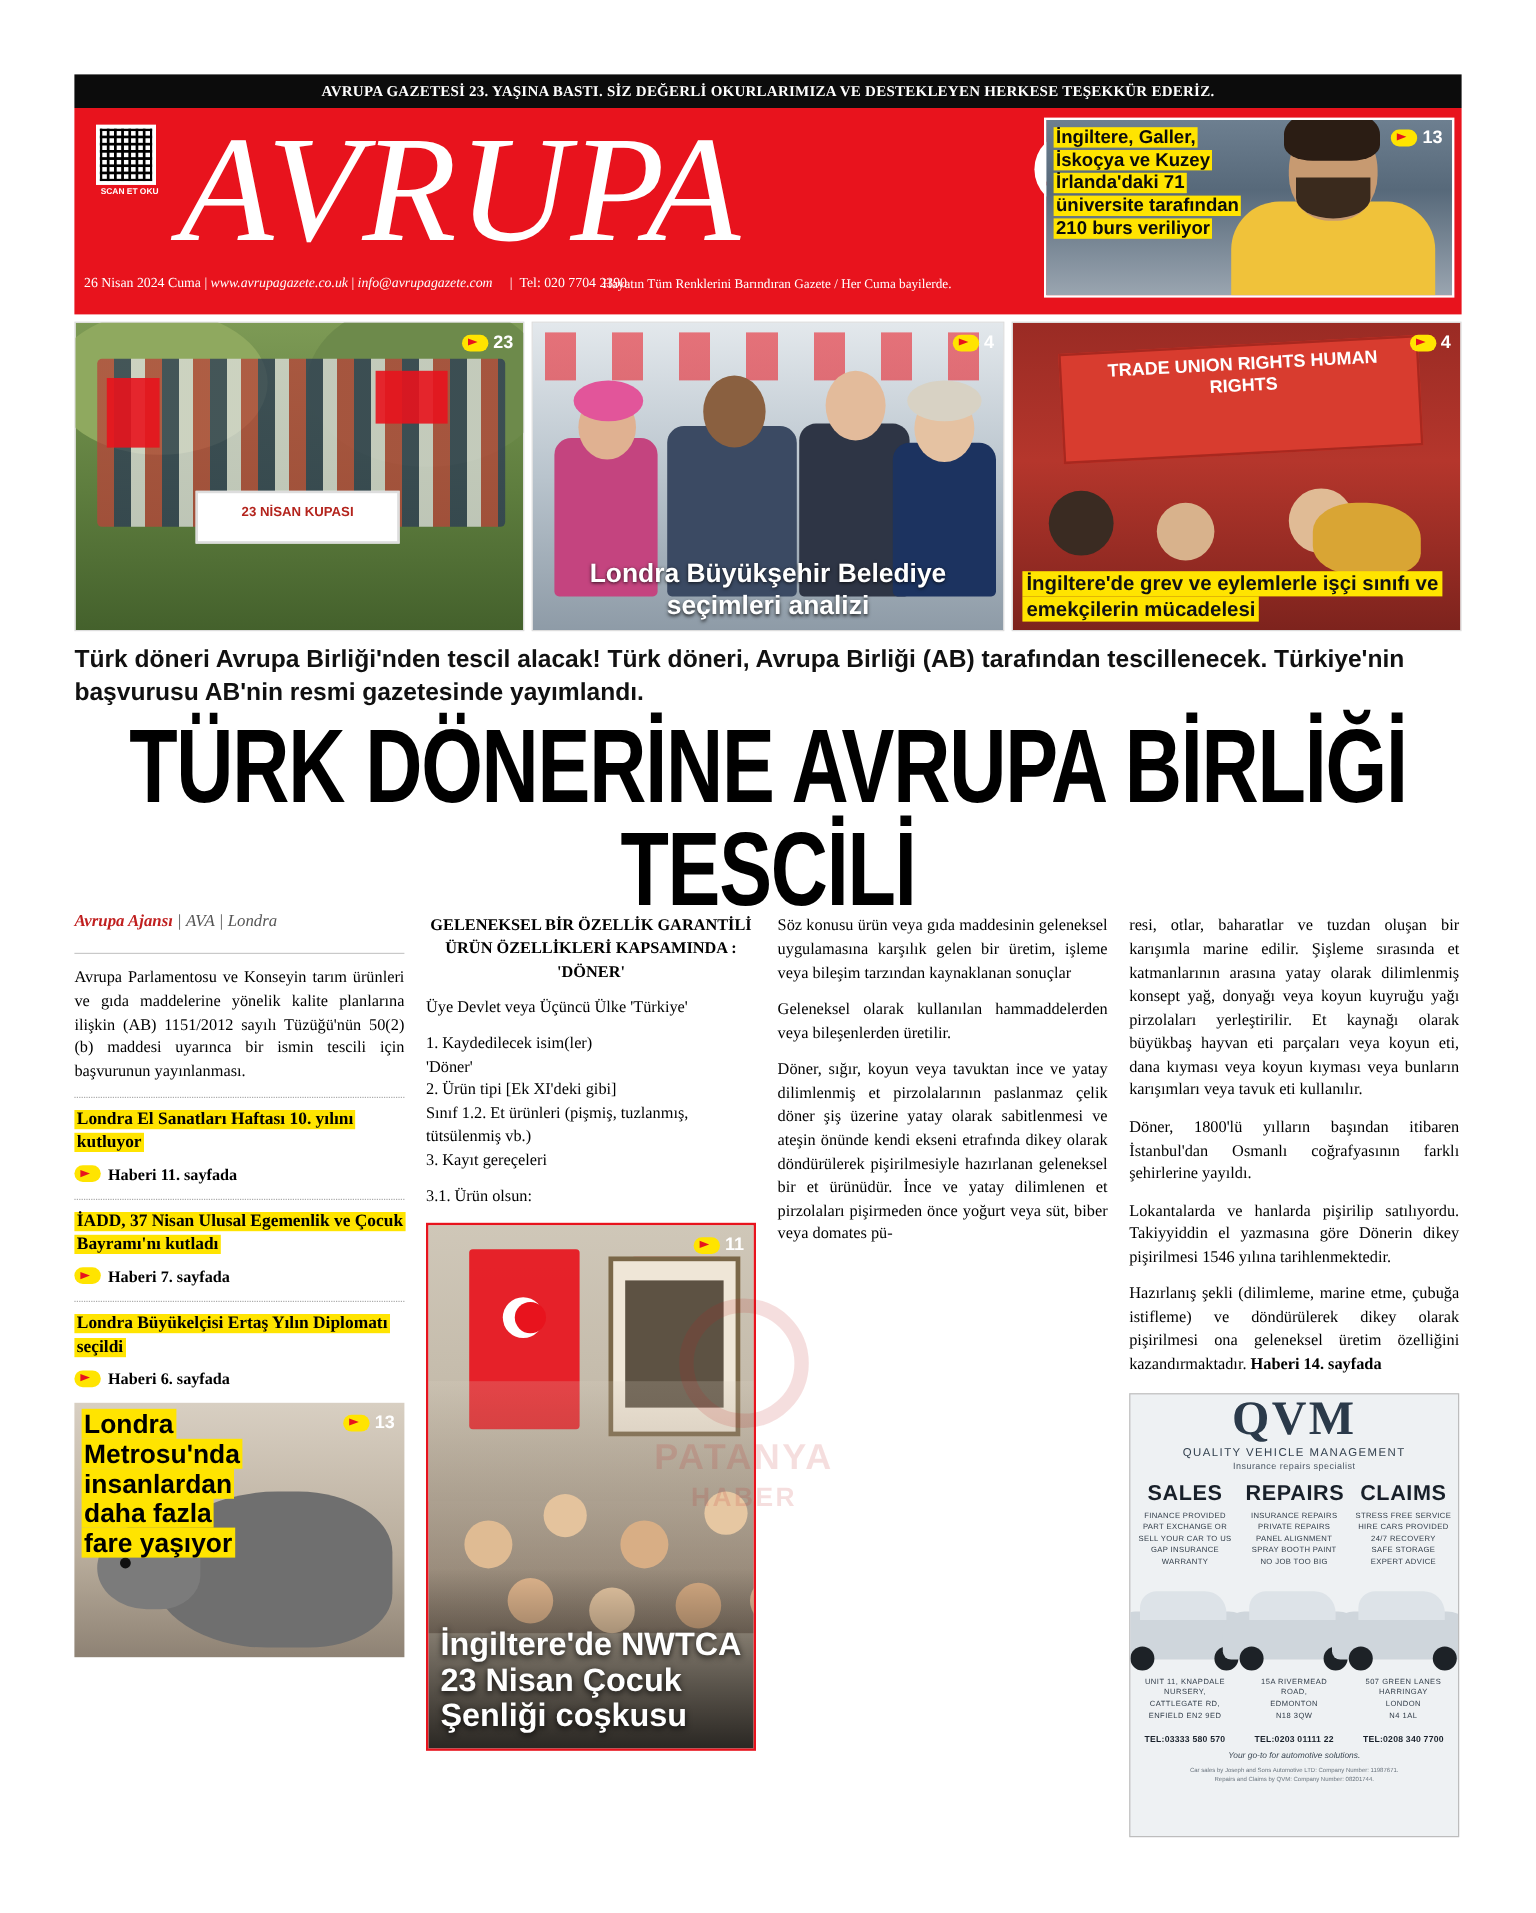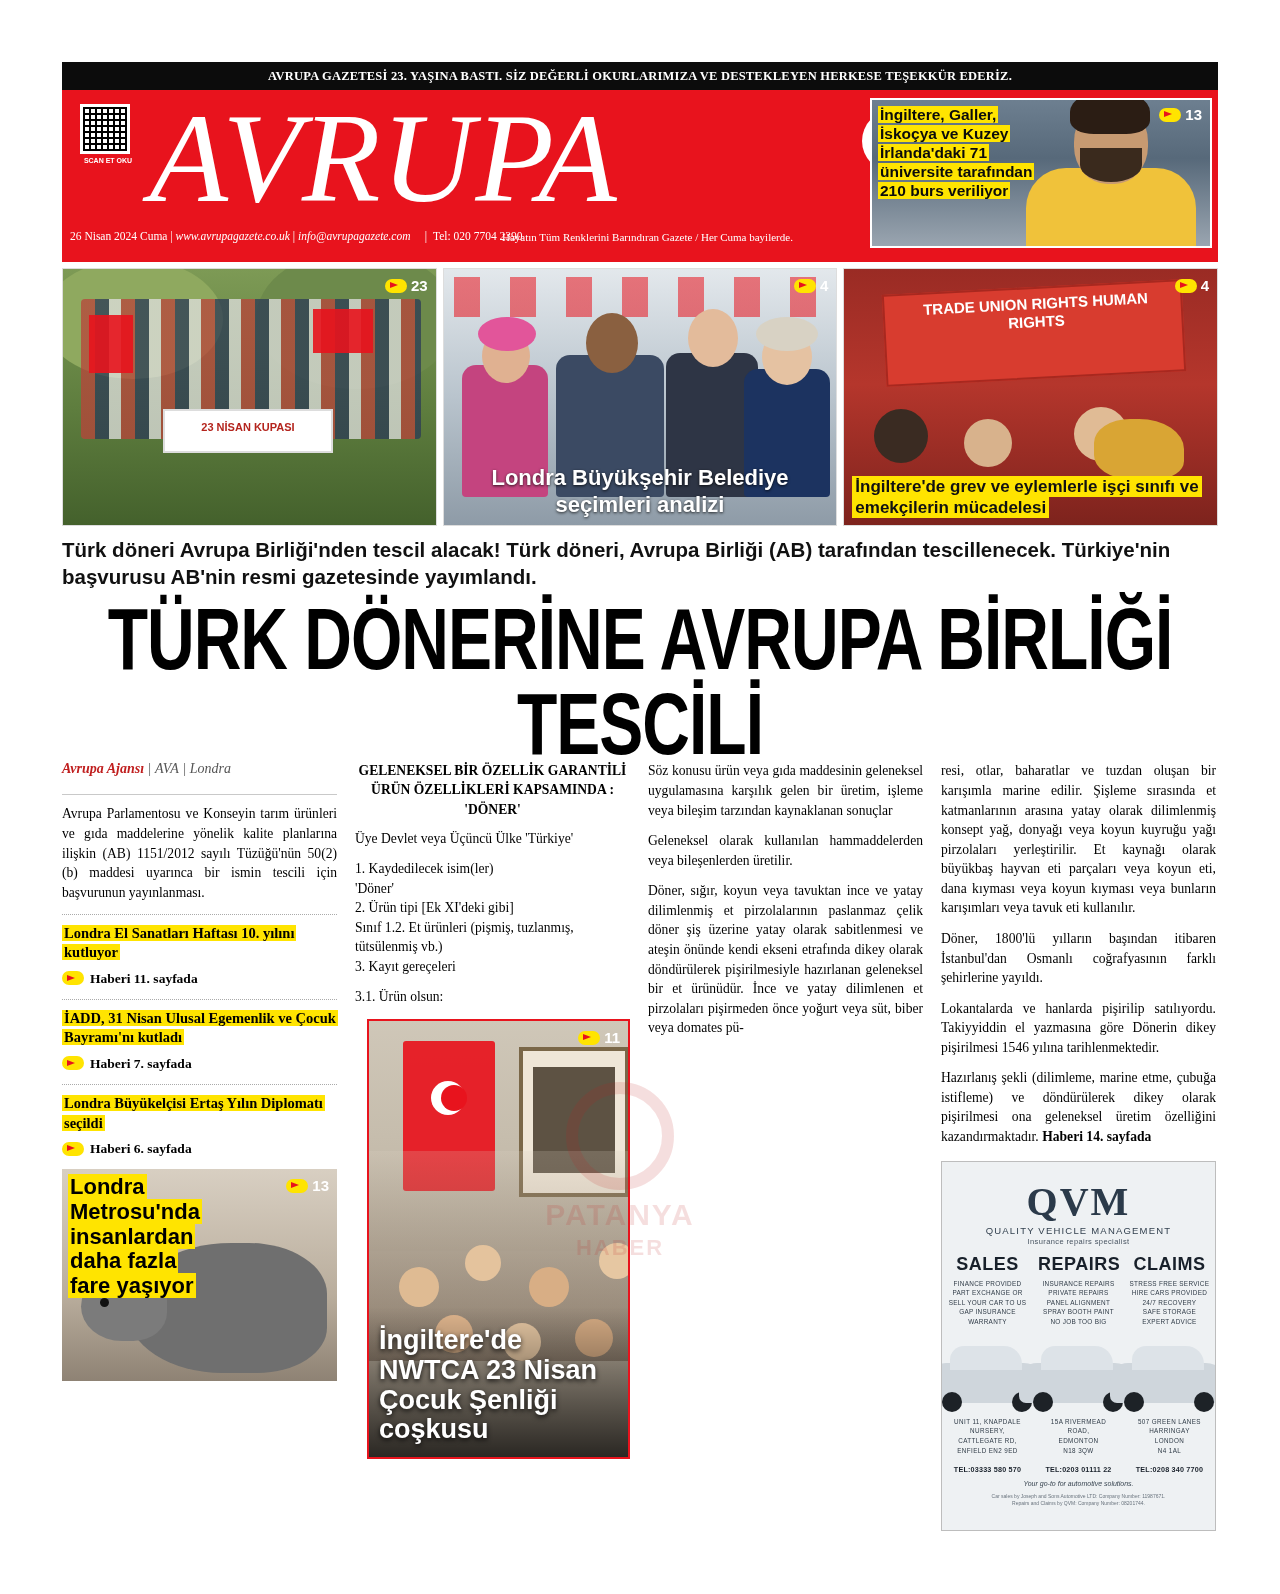--- a/index.html
+++ b/index.html
@@ -212,21 +212,20 @@
     font-size:22px; line-height:1.12;
   }
   .ratbox .rat-text span { background:#ffe400; padding:0 2px; box-decoration-break:clone; -webkit-box-decoration-break:clone; }
   .ratbox .pb { position:absolute; right:8px; top:8px; color:#fff; font-size:15px; }
 
   
   .centerphoto {
     position:relative; margin-top:12px; height:440px; overflow:hidden;
     border:2px solid #e8131d;
     background:linear-gradient(180deg,#d8d2c6 0%, #c3b9a8 45%, #a99d8c 100%);
-    margin-left:12px;
   }
   .centerphoto .pb { position:absolute; right:8px; top:8px; color:#fff; font-size:15px; }
   .centerphoto .ccap {
     position:absolute; left:0; right:0; bottom:0; padding:8px 10px 12px;
     font-family:"Liberation Sans", sans-serif; font-weight:bold;
     font-size:27px; line-height:1.1; color:#fff;
     text-shadow:0 2px 5px rgba(0,0,0,.85);
   }
 
   
@@ -244,21 +243,21 @@
 
   
   .qvm {
     margin-top:14px; border:1px solid #bdbdbd; background:#eef1f3;
     height:370px; position:relative; overflow:hidden;
     font-family:"Liberation Sans", sans-serif;
   }
   .qvm .q-logo {
     text-align:center; font-family:"Liberation Serif", serif;
     font-size:40px; font-weight:bold; color:#2b3a4a; letter-spacing:2px;
-    padding-top:20px; line-height:1;
+    padding-top:0; line-height:1;
   }
   .qvm .q-sub1 { text-align:center; font-size:9.5px; letter-spacing:1.2px; color:#33414f; margin-top:3px; }
   .qvm .q-sub2 { text-align:center; font-size:7.5px; color:#4a5663; margin-top:1px; letter-spacing:.4px; }
   .qvm .q-cols { display:flex; margin-top:8px; }
   .qvm .q-col { width:33.33%; padding:0 5px; text-align:center; }
   .qvm .q-h { font-size:18px; font-weight:bold; color:#18202a; letter-spacing:.5px; }
   .qvm .q-list { font-size:6.4px; line-height:1.5; color:#2e3a46; margin-top:4px; letter-spacing:.3px; }
   .qvm .q-car { height:86px; margin-top:4px; position:relative; }
   .car {
     position:absolute; left:50%; transform:translateX(-50%); bottom:14px;
@@ -391,21 +390,21 @@
       <div class="promo">
         <span class="hl">Londra El Sanatları Haftası 10. yılını kutluyor</span>
         <div class="ref">
           <span class="arrow"></span>
           <span>Haberi 11. sayfada</span>
         </div>
       </div>
 
       <div class="dotted"></div>
       <div class="promo">
-        <span class="hl">İADD, 31 Nisan Ulusal Egemenlik ve Çocuk Bayramı'nı kutladı</span>
+        <span class="hl">İADD, 37 Nisan Ulusal Egemenlik ve Çocuk Bayramı'nı kutladı</span>
         <div class="ref">
           <span class="arrow"></span>
           <span>Haberi 7. sayfada</span>
         </div>
       </div>
 
       <div class="dotted"></div>
       <div class="promo">
         <span class="hl">Londra Büyükelçisi Ertaş Yılın Diplomatı seçildi</span>
         <div class="ref">

